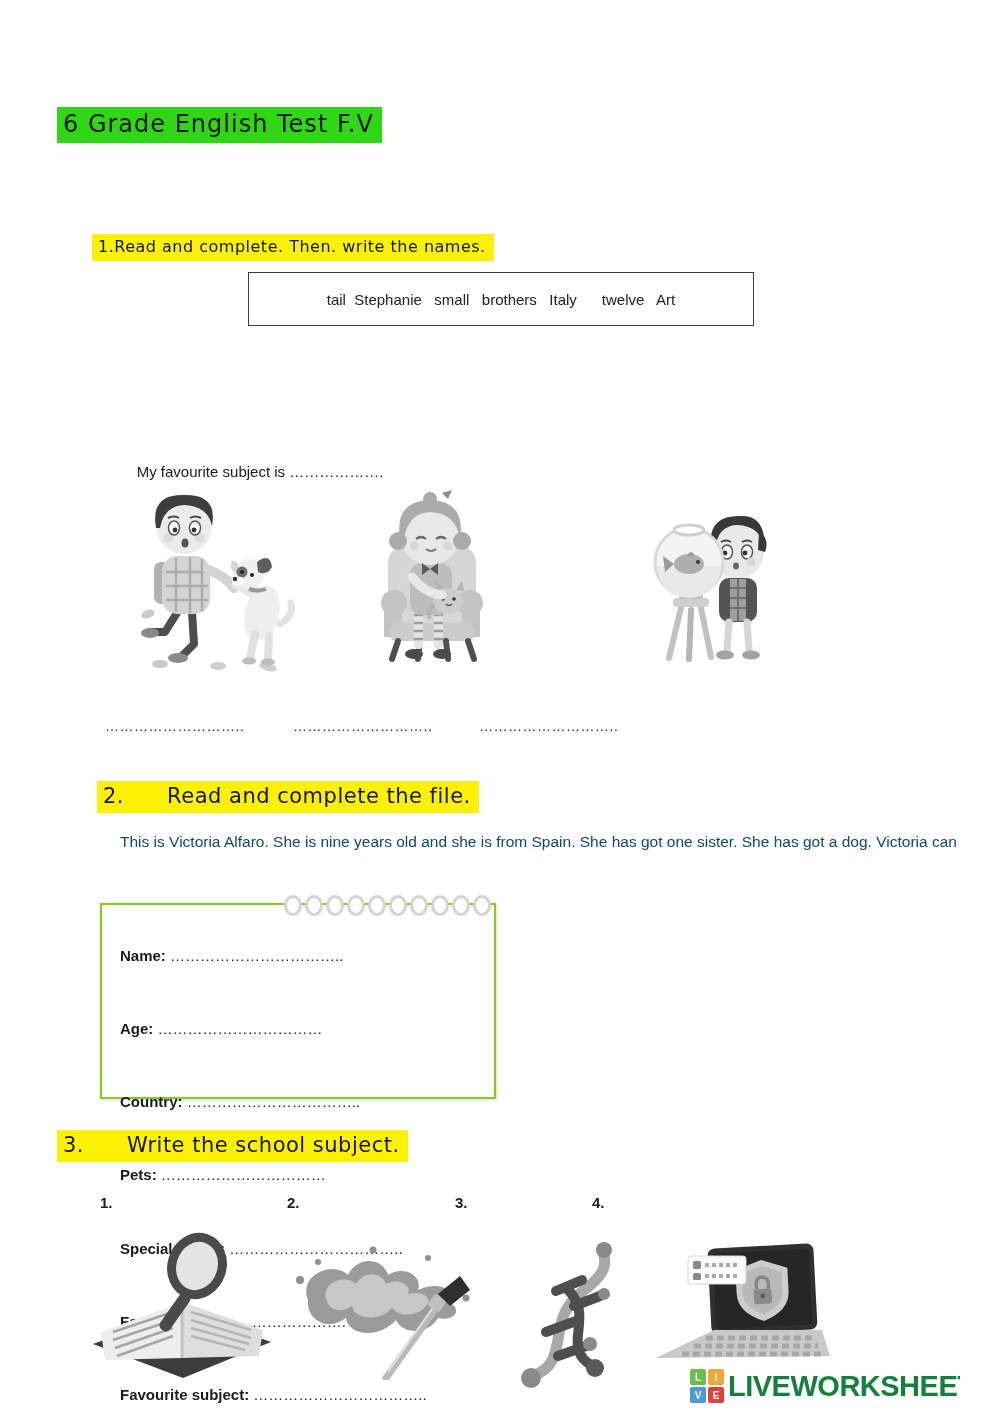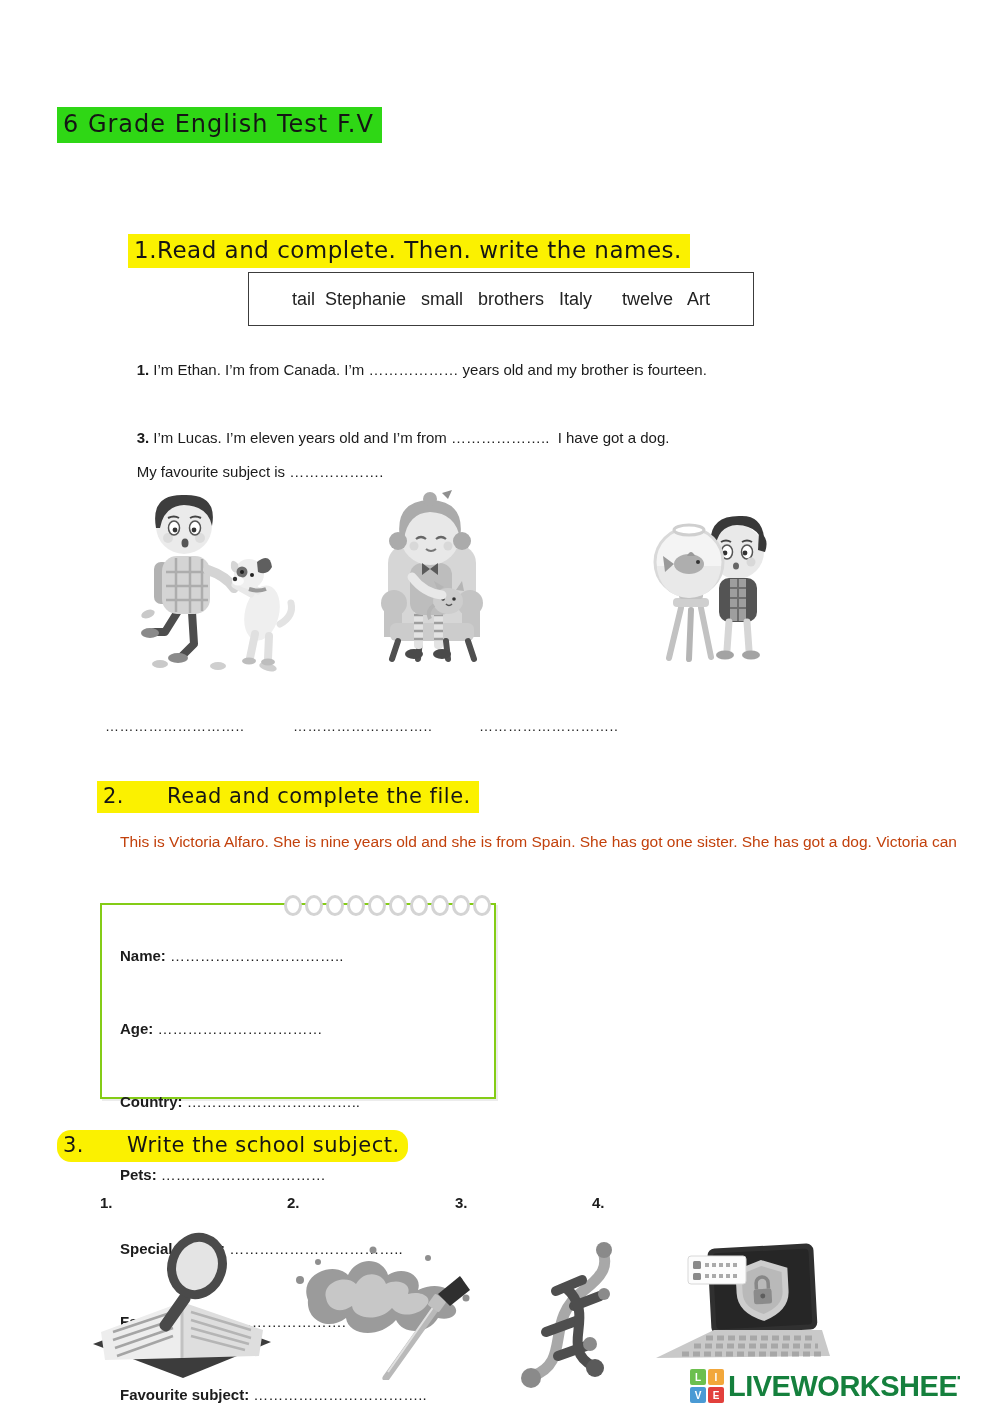--- a/index.html
+++ b/index.html
@@ -2,29 +2,29 @@
 <html><head>
 <meta charset="utf-8">
 <style>
   html,body{margin:0;padding:0;background:#fff;}
   .page{position:relative;width:960px;height:1414px;background:#fff;overflow:hidden;
         font-family:"Liberation Sans",sans-serif;color:#1c1c1c;}
   .abs{position:absolute;}
   .hl{display:inline-block;padding:3px 8px 5px 6px;white-space:pre;
       font-family:"DejaVu Sans",sans-serif;color:#151515;}
   .title-bar{left:57px;top:107px;font-size:24px;letter-spacing:1px;}
-  .s1-head{left:92px;top:234px;font-size:23px;letter-spacing:0.5px;margin-left:36px;}
+  .s1-head{left:92px;top:234px;font-size:16px;letter-spacing:0.5px;}
   .s2-head{left:57px;top:781px;font-size:21px;letter-spacing:0.5px;margin-left:40px;}
   .s3-head{left:57px;top:1130px;font-size:21px;letter-spacing:0.5px;}
   .wordbank{left:248px;top:272px;width:504px;height:52px;border:1.6px solid #3c3c3c;
-            display:flex;align-items:center;justify-content:center;font-size:18px;white-space:pre;color:#222;}
+            display:flex;align-items:center;justify-content:center;font-size:15px;white-space:pre;color:#222;}
   .sent{left:120px;font-size:15px;white-space:pre-wrap;color:#1b1b1b;}
   .sent b{font-weight:bold;}
   .answer-line{top:718px;font-size:14px;color:#222;letter-spacing:0.5px;cursor:text;}
-  .para{left:120px;font-size:15.5px;color:#c2410c;white-space:pre;}
+  .para{left:120px;font-size:15.5px;color:#0c4a6e;white-space:pre;}
   .fileform{left:100px;top:903px;width:392px;height:192px;border:2px solid #84cc16;background:#fff;
             box-shadow:2px 2px 0 #ececec;}
   .coils{position:absolute;top:-10px;right:3px;display:flex;align-items:center;}
   .coil{width:12px;height:15px;border:3.5px solid #d4d4d4;border-radius:50%;background:#fff;margin-left:3px;}
   .fields{position:absolute;left:18px;top:-10px;font-size:15px;line-height:24.4px;white-space:pre;}
   .fields b{font-weight:bold;}
   .fields .blank{cursor:text;}
   .qnum{top:1194px;font-size:15px;font-weight:bold;}
   .illu{position:absolute;}
   .logo{left:690px;top:1369px;display:flex;align-items:center;cursor:pointer;}
@@ -39,26 +39,20 @@
 <div class="page">
 
   <div class="abs hl title-bar" style="background: rgb(47, 215, 21);">6 Grade English Test F.V</div>
 
   <div class="abs hl s1-head" style="background: rgb(251, 241, 0);">1.Read and complete. Then. write the names.</div>
 
   <div class="abs wordbank">
     <span>tail  Stephanie   small   brothers   Italy      twelve   Art</span>
   </div>
 
-  <div class="abs sent" style="top:344px">
-    <b>1.</b><span> I’m Ethan. I’m from Canada. I’m ……………… years old and my brother is fourteen.</span>
-  </div>
-  <div class="abs sent" style="top:412px">
-    <b>3.</b><span> I’m Lucas. I’m eleven years old and I’m from ………………..  I have got a dog.</span>
-  </div>
   <div class="abs sent" style="top:446px">
     <span>My favourite subject is ……………….</span>
   </div>
 
   <svg class="illu" style="left:118px;top:486px;width:195px;height:188px" viewBox="0 0 195 188">
     <ellipse cx="30" cy="128" rx="7" ry="4" fill="#c9c9c9" transform="rotate(-20 30 128)"></ellipse>
     <ellipse cx="42" cy="178" rx="8" ry="4" fill="#c9c9c9"></ellipse>
     <ellipse cx="100" cy="180" rx="8" ry="4" fill="#cfcfcf"></ellipse>
     <ellipse cx="150" cy="181" rx="9" ry="4" fill="#cfcfcf" transform="rotate(15 150 181)"></ellipse>
     <path d="M62 122 L47 146 L36 146" stroke="#4d4d4d" stroke-width="8" fill="none" stroke-linecap="round" stroke-linejoin="round"></path>
@@ -186,21 +180,21 @@
       <div><b>Name:</b><span class="blank"> ……………………………..</span></div>
       <div><b>Age:</b><span class="blank"> ……………………………</span></div>
       <div><b>Country:</b><span class="blank"> ……………………………..</span></div>
       <div><b>Pets:</b><span class="blank"> ……………………………</span></div>
       <div><b>Special ability:</b><span class="blank"> ……………………………..</span></div>
       <div><b>Family:</b><span class="blank"> …………………………….</span></div>
       <div><b>Favourite subject:</b><span class="blank"> ……………………………..</span></div>
     </div>
   </div>
 
-  <div class="abs hl s3-head" style="background: rgb(251, 241, 0); border-radius: 14px;">3.      Write the school subject.</div>
+  <div class="abs hl s3-head" style="background: rgb(251, 241, 0);">3.      Write the school subject.</div>
 
   <div class="abs qnum" style="left:100px">1.</div>
   <div class="abs qnum" style="left:287px">2.</div>
   <div class="abs qnum" style="left:455px">3.</div>
   <div class="abs qnum" style="left:592px">4.</div>
 
   <svg class="illu" style="left:85px;top:1232px;width:190px;height:155px" viewBox="0 0 190 155">
     <polygon points="8,112 98,78 186,110 98,146" fill="#3c3c3c"></polygon>
     <polygon points="16,100 97,70 97,126 20,128" fill="#ededed"></polygon>
     <polygon points="178,98 97,70 97,126 174,124" fill="#dedede"></polygon>

